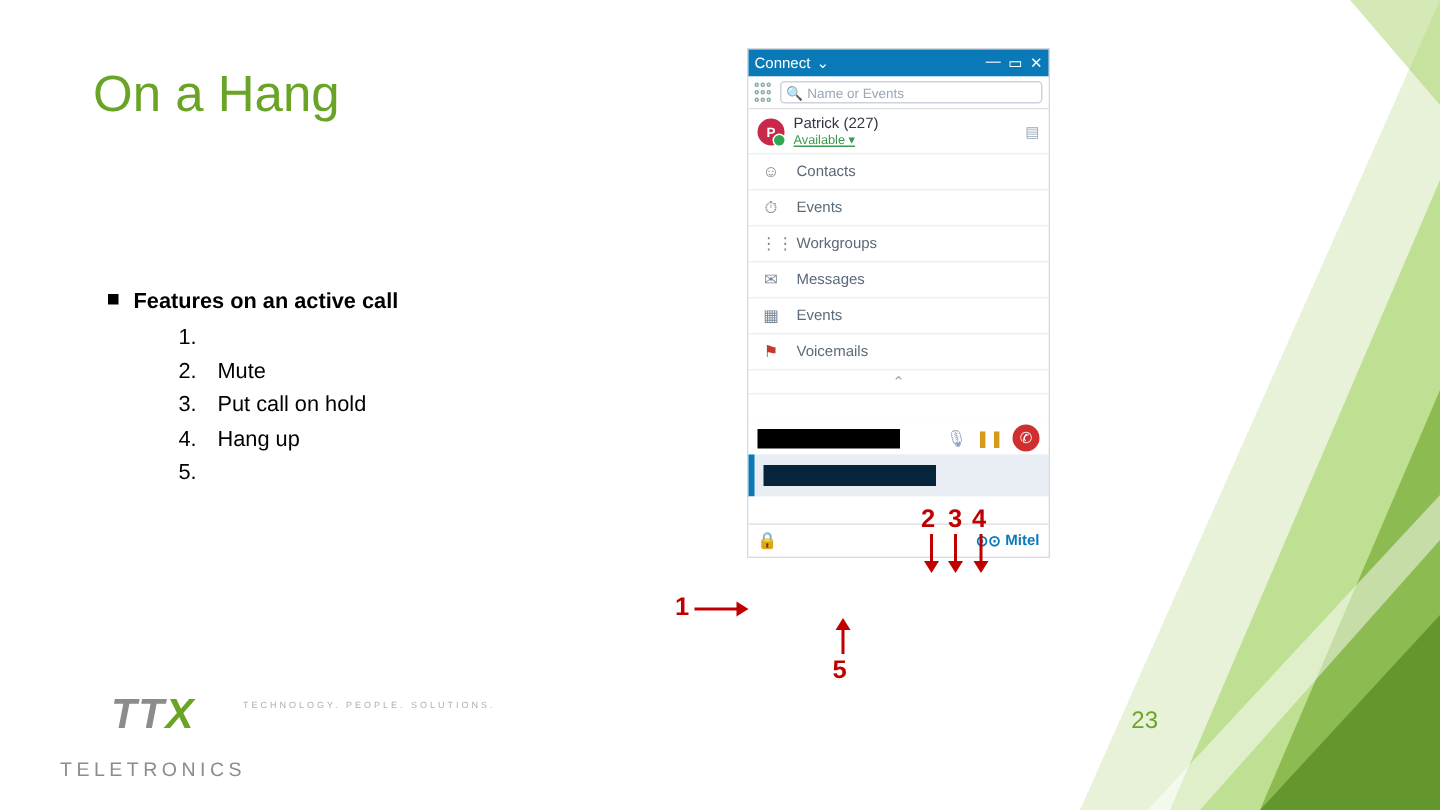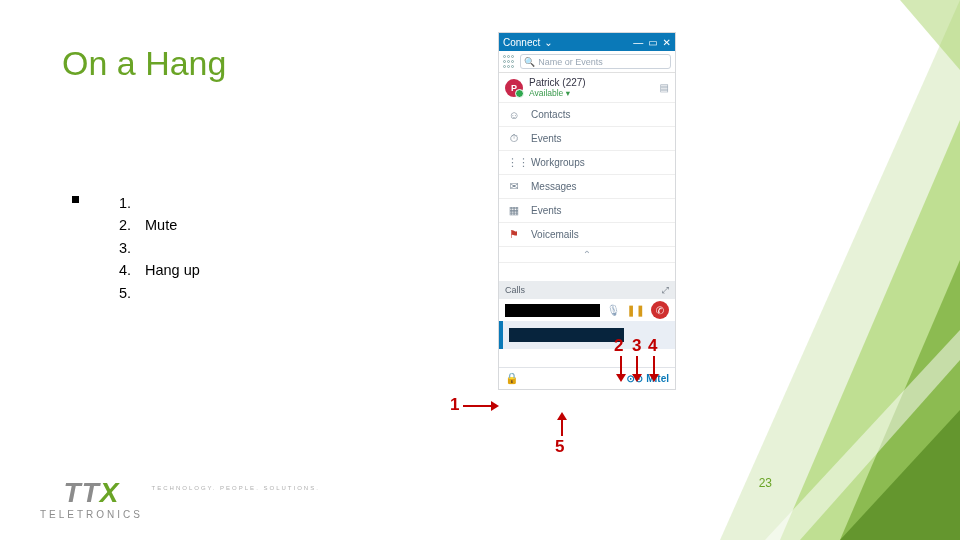--- a/index.html
+++ b/index.html
@@ -61,21 +61,21 @@
     display: flex;
     gap: 8px;
   }
   .ol-num { min-width: 18px; }
 
   
   .screenshot {
     position: absolute;
     left: 498px;
     top: 32px;
-    width: 178px;
+    width: 202px;
     border: 1px solid #d7d9dc;
     background: #ebf2fb;
     font-size: 10px;
     color: #5b6a7a;
   }
   .ss-titlebar {
     background: #0a79b8;
     color: #fff;
     height: 18px;
     display: flex;
@@ -110,21 +110,21 @@
   .avatar {
     width:18px; height:18px; border-radius:50%; background:#c9284b;
     position:relative; color:#fff; display:flex;align-items:center;justify-content:center;
     font-size:9px; font-weight:bold;
   }
   .avatar::after{
     content:""; position:absolute; right:-1px; bottom:-1px; width:7px;height:7px;
     border-radius:50%; background:#2fa84f; border:1px solid #fff;
   }
   .uname { font-size:10px; color:#334;text-align:right; }
-  .ustat { font-size:8.5px; color:#3a9a4c; }
+  .ustat { font-size:8.5px; color:#3a9a4c;text-decoration:underline; }
   .ss-item {
     background:#fff; border-bottom:1px solid #eee; height:24px;
     display:flex; align-items:center; padding:0 8px; gap:10px;
   }
   .ss-item .ico { width:14px; text-align:center; color:#7a8896; font-size:11px; }
   .ss-item.red .ico { color:#c43a2e; }
   .ss-chev {
     background:#fff; height:16px; display:flex; justify-content:center; align-items:center;
     color:#9aa7b5; border-bottom:1px solid #eee;
   }
@@ -183,26 +183,26 @@
     position:absolute; left:40px; bottom:20px;
     font-family: Arial, sans-serif; color:#808080;
     display:flex; flex-direction:column; align-items:center;
   }
   .logo-mark {
     font-size:28px; font-weight:800; font-style:italic; letter-spacing:1px;
     color:#8c8c8c; display:flex; align-items:flex-end; line-height:1;
   }
   .logo-mark .g { color:#6aa426; }
   .logo-sub {
-    font-size:10px; letter-spacing:3px; color:#8c8c8c; margin-top:2px;
+    font-size:13px; letter-spacing:3px; color:#8c8c8c; margin-top:15px;
   }
   .logo-tag { font-size:6px; letter-spacing:2px; color:#b0b0b0; position:absolute; left:88px; top:6px; white-space:nowrap; }
 
   .pagenum {
-    position:absolute; right:188px; bottom:50px; font-size:12px; color:#6aa426;margin-left:24px;
+    position:absolute; right:188px; bottom:50px; font-size:16px; color:#6aa426;margin-left:24px;
   }
 </style>
 </head>
 <body>
 
 <div class="slide">
 
   <svg class="decor-tri" viewBox="0 0 300 540" preserveAspectRatio="none">
     <polygon points="300,0 300,540 60,540" fill="#d4e8b8" opacity="0.55"></polygon>
     <polygon points="300,120 300,540 120,540" fill="#9fcf5a" opacity="0.55"></polygon>
@@ -211,30 +211,32 @@
     <polygon points="105,540 300,330 300,360 140,540" fill="#ffffff" opacity="0.5"></polygon>
     <polygon points="300,70 240,0 300,0" fill="#9fcf5a" opacity="0.45"></polygon>
   </svg>
 
   <h1 class="title">On a Hang</h1>
 
   <div class="content">
     <div class="bullet-row">
       <div class="bullet-sq"></div>
       <div>
+        <div style="font-weight:700">Features on an active call</div>
         <div class="ol">
           <div class="ol-row">
               <span class="ol-num">1.</span>
             </div>
           <div class="ol-row">
               <span class="ol-num">2.</span>
               <span>Mute</span>
             </div>
           <div class="ol-row">
               <span class="ol-num">3.</span>
+              <span>Put call on hold</span>
             </div>
           <div class="ol-row">
               <span class="ol-num">4.</span>
               <span>Hang up</span>
             </div>
           <div class="ol-row">
               <span class="ol-num">5.</span>
             </div>
         </div>
       </div>
@@ -300,24 +302,20 @@
         <span>Events</span>
       </div>
     <div class="ss-item red">
         <span class="ico">⚑</span>
         <span>Voicemails</span>
       </div>
     <div class="ss-chev">⌃</div>
 
     <div style="height:18px;background:#fff"></div>
 
-    <div class="ss-calls-head">
-      <span>Calls</span>
-      <span>⤢</span>
-    </div>
     <div class="ss-call-row">
       <div class="redact"></div>
       <div class="ctrls">
         <span class="ctrl-mute">🎙</span>
         <span class="ctrl-hold">❚❚</span>
         <span class="ctrl-hang">✆</span>
       </div>
     </div>
     <div class="ss-active">
       <div class="redact2"></div>

